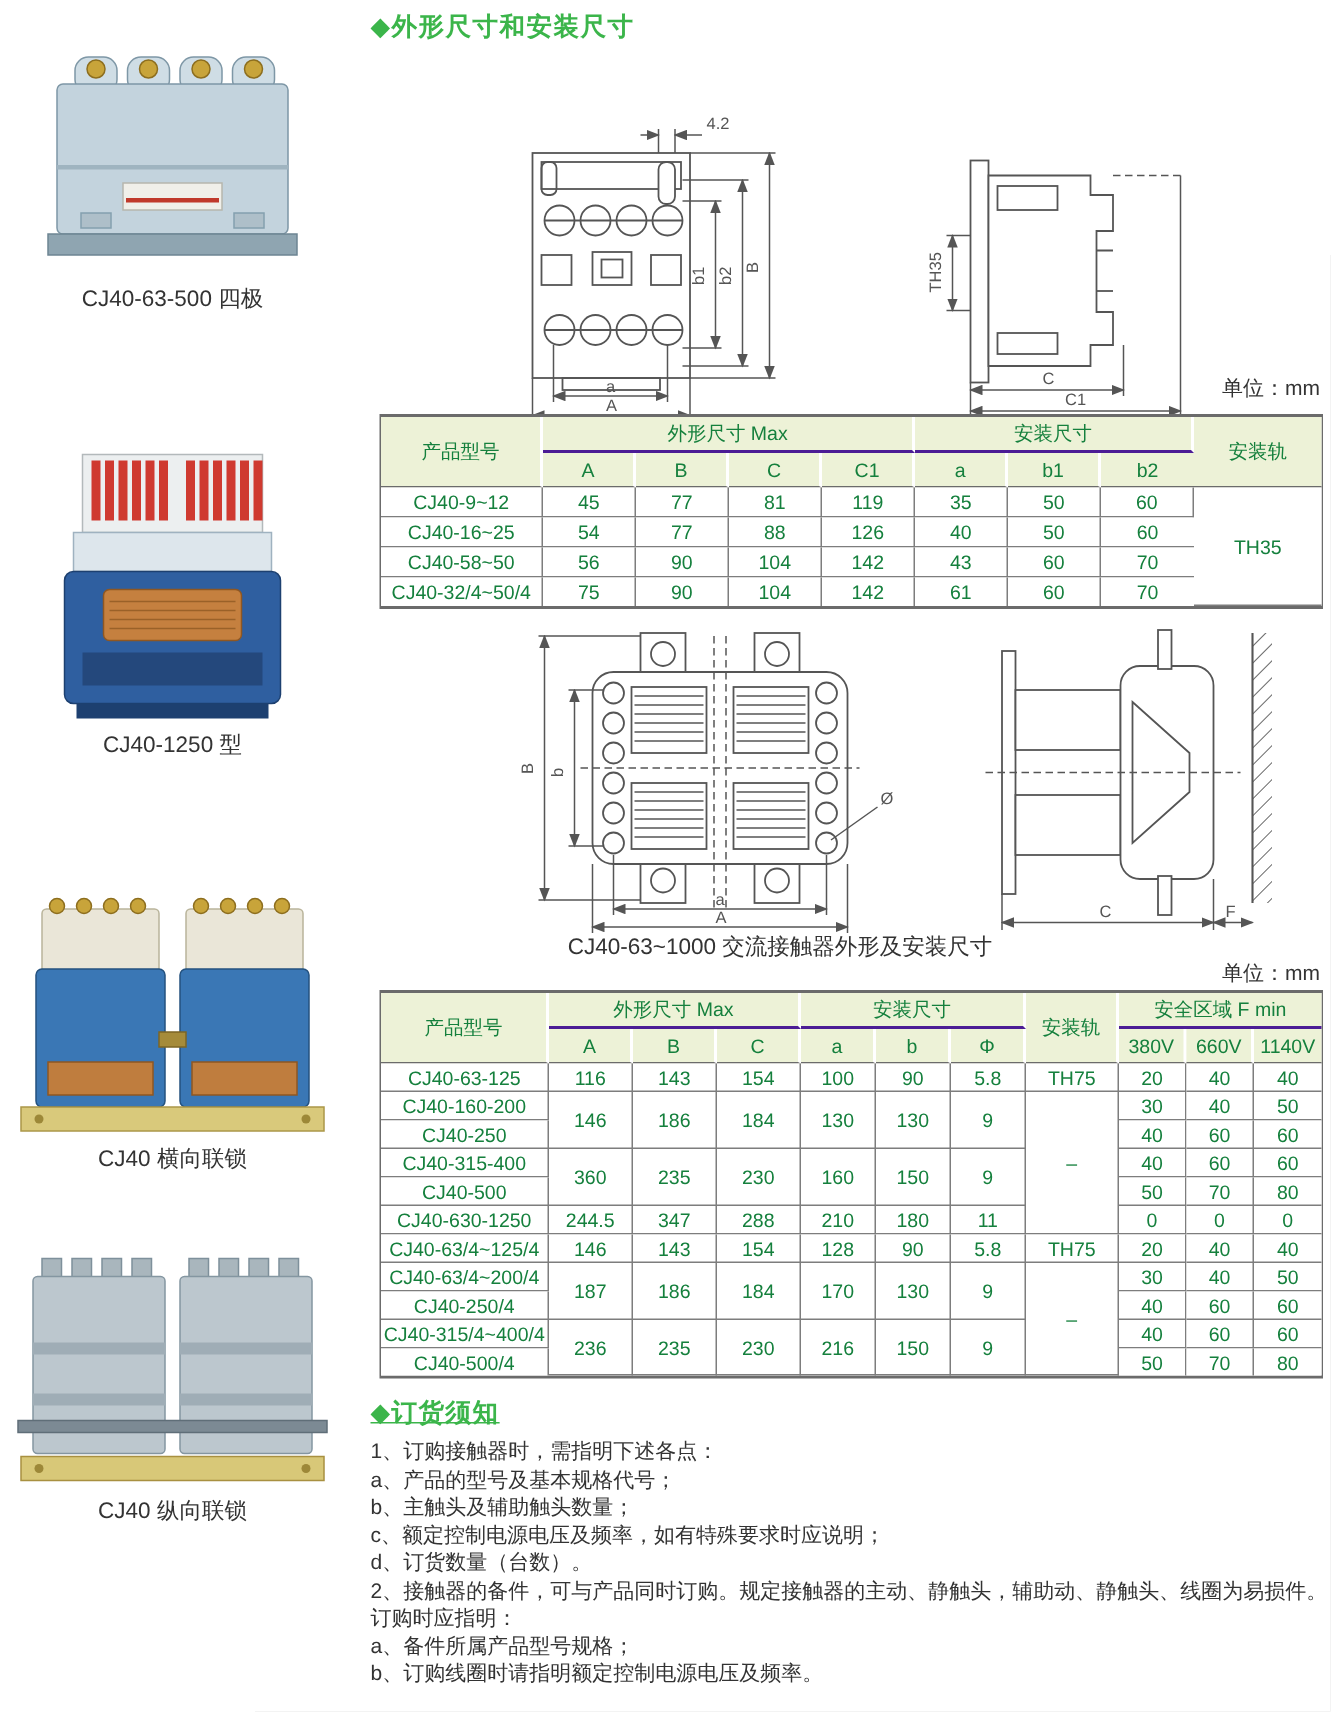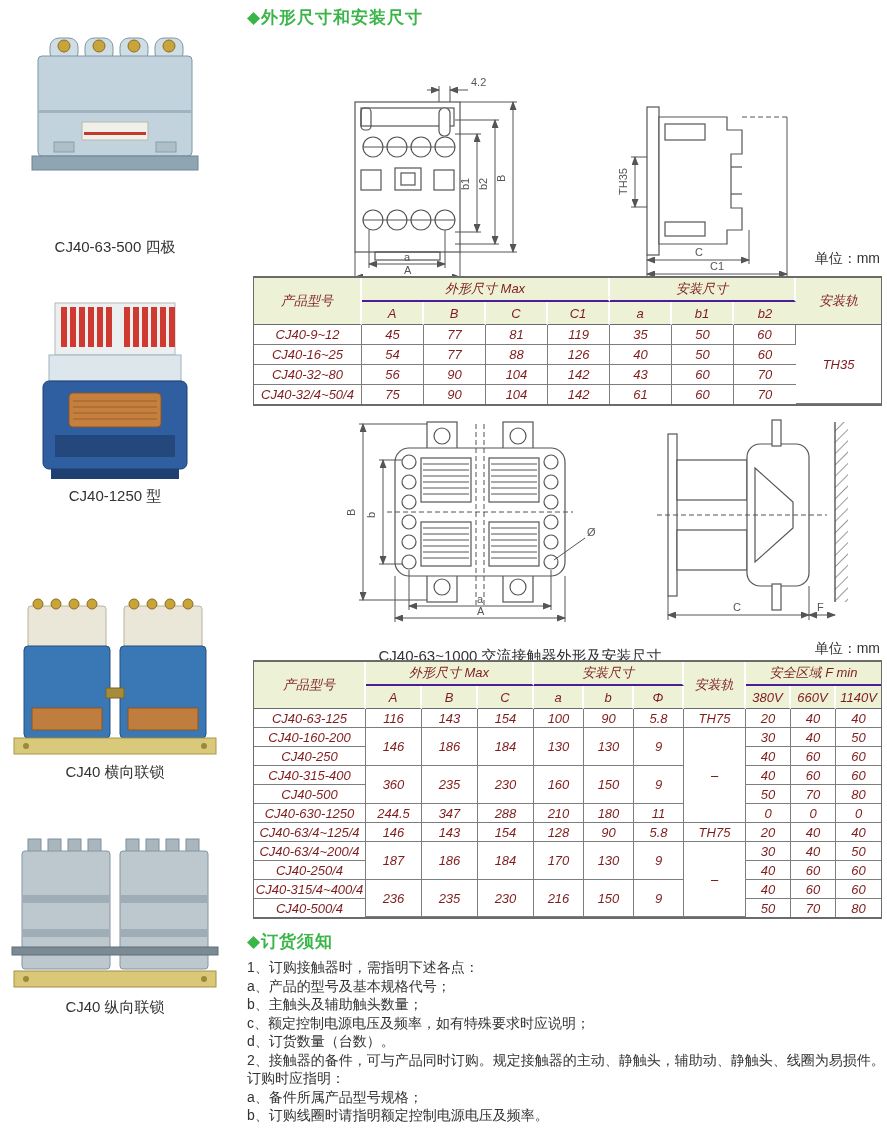--- a/index.html
+++ b/index.html
@@ -4,21 +4,21 @@
 <style>
   html,body{margin:0;padding:0;background:#e9e9e9;}
   .page{position:relative;width:887px;height:1141px;background:#ffffff;overflow:hidden;
         font-family:"Liberation Sans","DejaVu Sans",sans-serif;color:#3a3a3a;}
   .abs{position:absolute;}
   .sec-title{font-size:17px;font-weight:bold;color:#3bb54a;letter-spacing:1px;}
   .caption{font-size:15px;color:#333;text-align:center;}
   .dcaption{font-size:15px;color:#333;text-align:center;}
   .unit{font-size:14px;color:#333;text-align:right;}
   table.spec{border-collapse:separate;border-spacing:0;table-layout:fixed;width:627px;
-             font-size:13px;color:#7f1d1d;border:1px solid #6b6b6b;border-top:2px solid #6b6b6b;border-bottom:2px solid #6b6b6b;font-style:italic;}
+             font-size:13px;color:#15803d;border:1px solid #6b6b6b;border-top:2px solid #6b6b6b;border-bottom:2px solid #6b6b6b;}
   table.spec th{background:#edf2d7;font-weight:normal;text-align:center;padding:1px 0;
                 border-right:2px solid #fff;border-bottom:2px solid #4c1d95;height:20px;overflow:hidden;}
   table.spec thead tr:last-child th, table.spec th.hdr-span{border-bottom:1px solid #6b6b6b;}
   table.spec td{background:#fff;text-align:center;padding:0 1px;height:18px;
                 border-right:1px solid #7d7d7d;border-bottom:1px solid #7d7d7d;overflow:hidden;}
   table.spec tr td:last-child, table.spec tr th:last-child{border-right:none;}
   table.spec tbody tr:last-child td{border-bottom:none;}
   #table1 td{height:19px;}
   .order-line{font-size:14px;color:#333;line-height:18.5px;white-space:nowrap;}
   .order-block{width:645px;}
@@ -45,21 +45,21 @@
       <circle cx="149" cy="24" r="6" fill="#c8a43a" stroke="#8d6e1e"></circle>
       <rect x="18" y="34" width="154" height="100" rx="4" fill="#c3d3dd" stroke="#7e97a6"></rect>
       <rect x="18" y="88" width="154" height="3" fill="#9fb4c0"></rect>
       <rect x="62" y="100" width="66" height="18" fill="#f0efe9" stroke="#b7b7ad"></rect>
       <rect x="64" y="110" width="62" height="3" fill="#c0392b"></rect>
       <rect x="34" y="120" width="20" height="10" fill="#aebfc9" stroke="#84a0ae"></rect>
       <rect x="136" y="120" width="20" height="10" fill="#aebfc9" stroke="#84a0ae"></rect>
       <rect x="12" y="134" width="166" height="14" fill="#8fa5b1" stroke="#6d8593"></rect>
     </svg>
   </div>
-  <div class="abs caption" style="left:0;top:190px;width:230px;margin-top:48px;">CJ40-63-500 四极</div>
+  <div class="abs caption" style="left:0;top:190px;width:230px;">CJ40-63-500 四极</div>
 
   <div class="abs" style="left:25px;top:295px;width:180px;height:190px;">
     <svg viewBox="0 0 180 190" width="180" height="190">
       <rect x="30" y="8" width="120" height="52" fill="#eceff0" stroke="#b3b9bb"></rect>
       <rect x="36" y="12" width="6" height="40" fill="#cf3a30"></rect>
         <rect x="45" y="12" width="6" height="40" fill="#cf3a30"></rect>
       <rect x="54" y="12" width="6" height="40" fill="#cf3a30"></rect>
         <rect x="63" y="12" width="6" height="40" fill="#cf3a30"></rect>
       <rect x="72" y="12" width="6" height="40" fill="#cf3a30"></rect>
         <rect x="81" y="12" width="6" height="40" fill="#cf3a30"></rect>
@@ -269,21 +269,21 @@
           <td>CJ40-16~25</td>
           <td>54</td>
           <td>77</td>
           <td>88</td>
           <td>126</td>
           <td>40</td>
           <td>50</td>
           <td>60</td>
         </tr>
         <tr>
-          <td>CJ40-32~80</td>
+          <td>CJ40-58~50</td>
           <td>56</td>
           <td>90</td>
           <td>104</td>
           <td>142</td>
           <td>43</td>
           <td>60</td>
           <td>70</td>
         </tr>
         <tr>
           <td>CJ40-32/4~50/4</td>
@@ -403,21 +403,21 @@
       <line x1="500" y1="12" x2="500" y2="192" stroke="#555" stroke-width="1.4"></line>
 
       <line x1="333" y1="186" x2="333" y2="210" class="dim"></line>
         <line x1="474" y1="176" x2="474" y2="210" class="dim"></line>
       <line x1="333" y1="205" x2="474" y2="205" class="dim" marker-start="url(#br2)" marker-end="url(#br1)"></line>
       <text x="398" y="201">C</text>
       <line x1="474" y1="205" x2="500" y2="205" class="dim" marker-start="url(#br2)" marker-end="url(#br1)"></line>
       <text x="482" y="201">F</text>
     </svg>
   </div>
-  <div class="abs dcaption" style="left:240px;top:647px;width:560px;">CJ40-63~1000 交流接触器外形及安装尺寸</div>
+  <div class="abs dcaption" style="left:240px;top:622px;width:560px;">CJ40-63~1000 交流接触器外形及安装尺寸</div>
   <div class="abs unit" style="left:780px;top:640px;width:100px;">单位：mm</div>
 
   <table class="spec abs" id="table2" style="left:253px;top:660px;">
     <colgroup>
         <col style="width:112px">
         <col style="width:56px">
         <col style="width:56px">
         <col style="width:56px">
         <col style="width:50px">
         <col style="width:50px">
@@ -556,21 +556,21 @@
         </tr>
         <tr>
           <td>CJ40-500/4</td>
           <td>50</td>
           <td>70</td>
           <td>80</td>
         </tr>
       </tbody>
     </table>
 
-  <div class="abs sec-title" style="left:247px;top:930px;">◆订货须知</div>
+  <div class="abs sec-title" style="left:247px;top:930px;text-decoration:underline;">◆订货须知</div>
   <div class="abs order-block" style="left:247px;top:958px;">
       <div class="order-line">1、订购接触器时，需指明下述各点：</div>
       <div class="order-line">a、产品的型号及基本规格代号；</div>
       <div class="order-line">b、主触头及辅助触头数量；</div>
       <div class="order-line">c、额定控制电源电压及频率，如有特殊要求时应说明；</div>
       <div class="order-line">d、订货数量（台数）。</div>
       <div class="order-line">2、接触器的备件，可与产品同时订购。规定接触器的主动、静触头，辅助动、静触头、线圈为易损件。</div>
       <div class="order-line">订购时应指明：</div>
       <div class="order-line">a、备件所属产品型号规格；</div>
       <div class="order-line">b、订购线圈时请指明额定控制电源电压及频率。</div>

